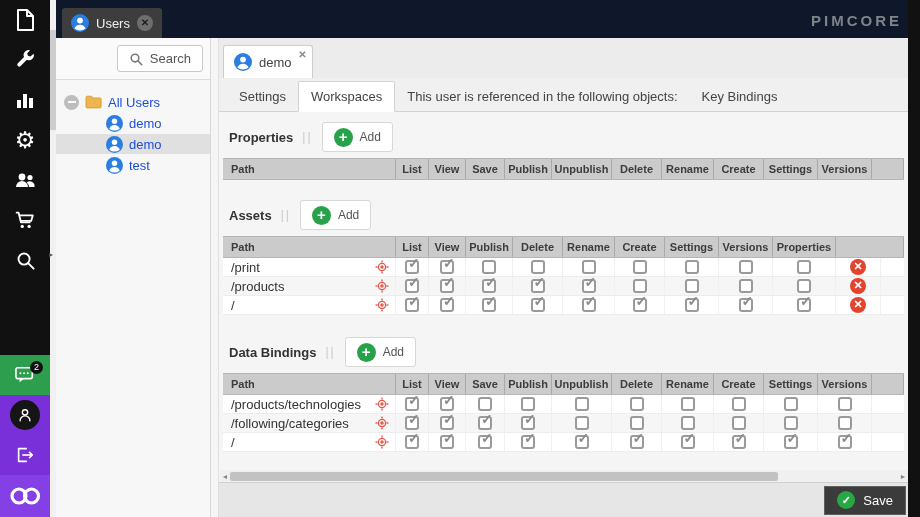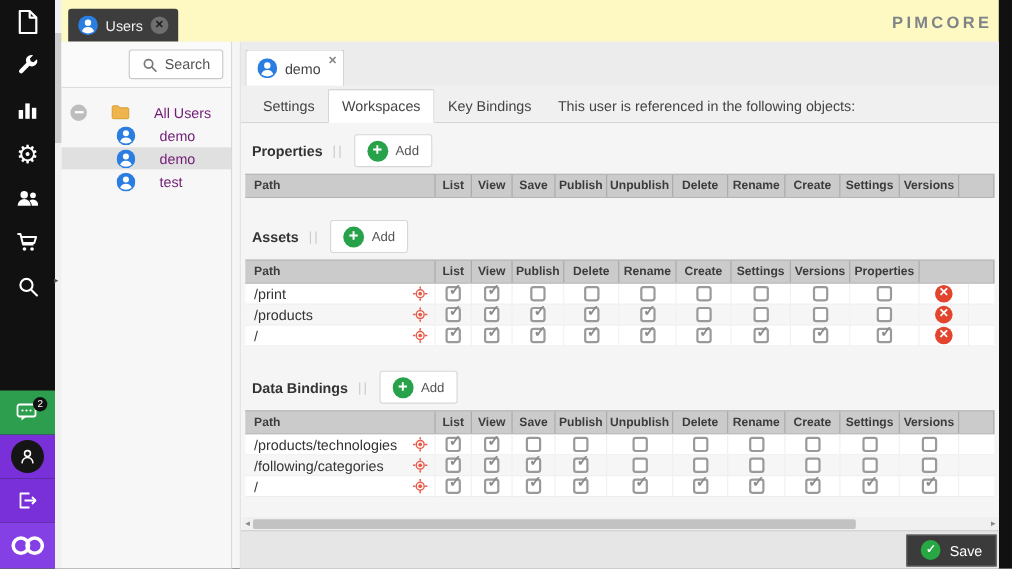--- a/index.html
+++ b/index.html
@@ -16,34 +16,34 @@
   .rail-purple2{background:#8440e4;height:42px;}
   .person-circle{width:30px;height:30px;border-radius:50%;background:#151515;display:flex;align-items:center;justify-content:center;}
   .gear-glyph{font-size:23px;line-height:23px;}
 
   
   .splitter{position:absolute;left:50px;top:0;width:6px;height:517px;background:#f1f1f1;}
   .splitter-thumb{position:absolute;left:0;top:30px;width:6px;height:100px;background:#cdcdcd;}
   .splitter-arrow{position:absolute;left:-1px;top:250px;font-size:8px;color:#555;}
 
   
-  .topbar{position:absolute;left:56px;top:0;right:12px;height:38px;background:#fef9c3;display:flex;align-items:flex-end;}
+  .topbar{position:absolute;left:56px;top:0;right:12px;height:38px;background:#0f172a;display:flex;align-items:flex-end;}
   .users-tab{margin-left:6px;height:30px;background:#3d3d3d;border-radius:3px 3px 0 0;display:flex;align-items:center;padding:0 9px;gap:7px;cursor:pointer;}
   .users-tab-label{color:#f0f0f0;font-size:13px;}
   .tab-close-circle{width:16px;height:16px;border-radius:50%;background:#6e6e6e;color:#1d1d1d;font-size:10px;font-weight:bold;line-height:16px;text-align:center;cursor:pointer;}
   .brand{margin-left:auto;margin-bottom:9px;margin-right:6px;color:#7e8488;font-size:15px;font-weight:bold;letter-spacing:3px;}
 
   .right-edge{position:absolute;right:0;top:0;width:12px;height:517px;background:#111;}
 
   
   .tree-panel{position:absolute;left:56px;top:38px;width:155px;bottom:0;background:#f7f7f7;border-right:1px solid #d8d8d8;}
   .tree-toolbar{height:42px;border-bottom:1px solid #ddd;display:flex;align-items:center;justify-content:flex-end;padding-right:7px;background:#fafafa;}
   .search-btn{display:flex;align-items:center;gap:7px;background:#fff;border:1px solid #c9c9c9;border-radius:3px;height:27px;padding:0 11px;font-size:13px;color:#555;cursor:pointer;justify-content:flex-end;}
   .tree{padding-top:12px;}
-  .tree-row{display:flex;align-items:center;gap:22px;height:20px;padding-left:8px;font-size:13px;color:#701a75;cursor:pointer;margin-bottom:1px;}
+  .tree-row{display:flex;align-items:center;gap:6px;height:20px;padding-left:8px;font-size:13px;color:#1d4ed8;cursor:pointer;margin-bottom:1px;}
   .tree-row.child{padding-left:50px;}
   .tree-row.selected{background:#e0e0e0;}
   .minus-circle{width:15px;height:15px;border-radius:50%;background:#bdbdbd;position:relative;flex:0 0 auto;}
   .minus-circle::after{content:"";position:absolute;left:3.5px;top:6.5px;width:8px;height:2px;background:#fff;}
 
   
   .main-panel{position:absolute;left:218px;top:38px;right:12px;bottom:0;background:#f5f5f5;border-left:1px solid #e0e0e0;}
   .doc-tabs{height:40px;background:#ececec;display:flex;align-items:flex-end;}
   .doc-tab{margin-left:4px;height:33px;background:#fff;border:1px solid #ccc;border-bottom:none;border-radius:3px 3px 0 0;display:flex;align-items:center;gap:7px;padding:0 20px 0 10px;position:relative;cursor:pointer;}
   .doc-tab-label{font-size:13px;color:#444;}
@@ -241,22 +241,22 @@
             <circle cx="9" cy="6.6" r="2.9" fill="#fff"></circle>
             <path d="M3.4 14.5a6 6 0 0 1 11.2 0 9 9 0 0 1-11.2 0z" fill="#fff"></path>
           </svg>
         <span class="doc-tab-label">demo</span>
         <span class="doc-tab-close">✕</span>
       </div>
     </div>
     <div class="sub-tabs">
       <span class="sub-tab">Settings</span>
       <span class="sub-tab active">Workspaces</span>
+      <span class="sub-tab">This user is referenced in the following objects:</span>
       <span class="sub-tab">Key Bindings</span>
-      <span class="sub-tab">This user is referenced in the following objects:</span>
     </div>
 
     <div class="content">
       <div class="section">
         <div class="section-head">
           <span class="section-title">Properties</span>
           <span class="section-sep">||</span>
           <button class="add-btn">
             <span class="add-ico">+</span>
             <span>Add</span>

